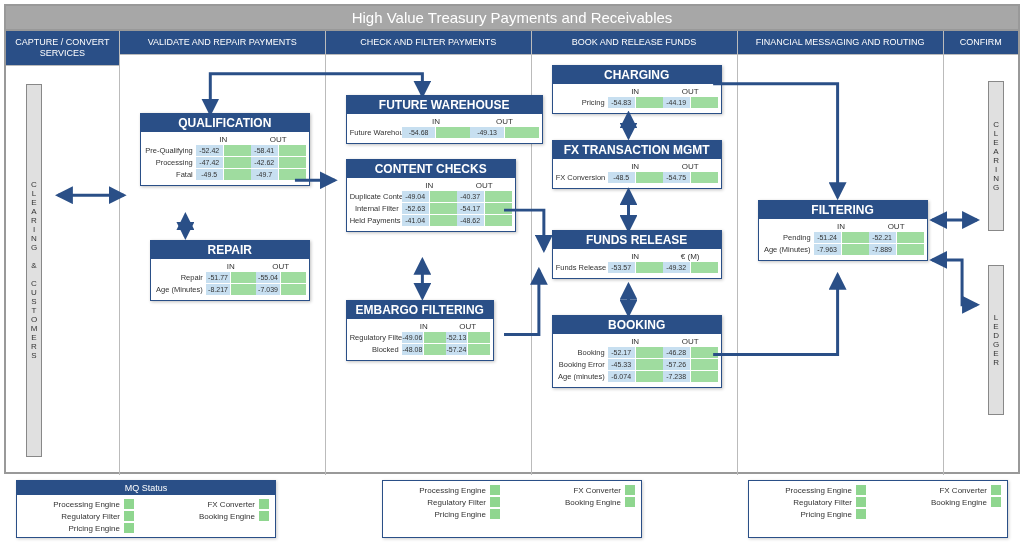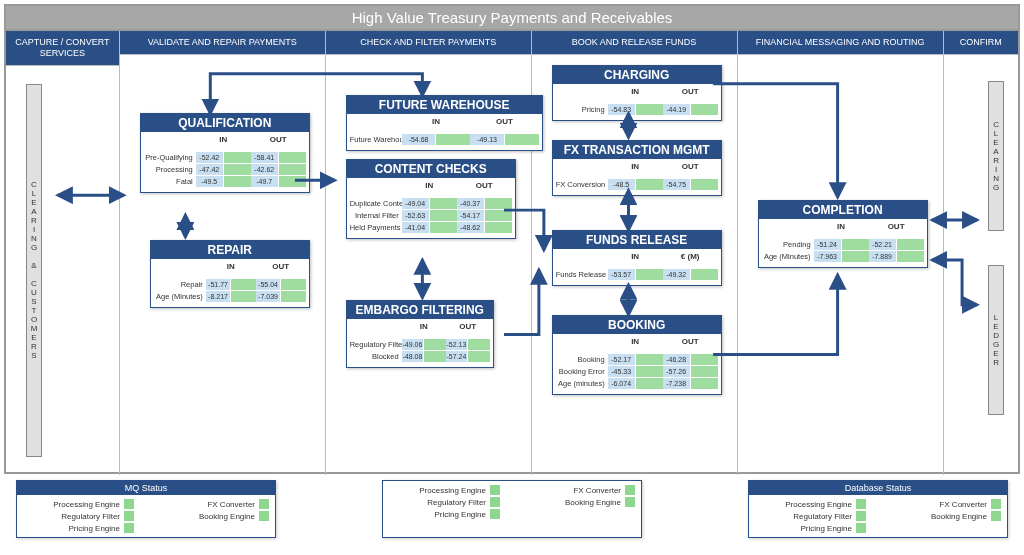--- a/index.html
+++ b/index.html
@@ -9,21 +9,21 @@
   .lanes{display:flex;height:444px}
   .lane{border-right:1px solid #bbb;display:flex;flex-direction:column;position:relative}
   .lane:last-child{border-right:none}
   .lane-head{background:#2a4f87;color:#fff;text-align:center;font-size:9px;padding:6px 2px;line-height:1.2;border-bottom:1px solid #bbb}
   .lane-body{flex:1;position:relative;padding:4px}
   .side-block{position:absolute;top:18px;bottom:18px;width:16px;background:#e0e0e0;border:1px solid #888;display:flex;flex-direction:column;align-items:center;justify-content:center;gap:6px;font-size:8px;letter-spacing:2px}
   .side-block span{writing-mode:vertical-rl;text-orientation:upright;letter-spacing:0;font-size:8px}
   .card{position:absolute;border:1px solid #2a4f87;background:#fff;box-shadow:1px 1px 3px rgba(0,0,0,.25)}
   .card-head{background:#2a4f87;color:#fff;font-size:12px;text-align:center;padding:2px 0;font-weight:bold}
   .card-body{padding:3px 3px 4px}
-  .inout-head{display:flex;font-size:8px;font-weight:bold;margin-bottom:8px}
+  .inout-head{display:flex;font-size:8px;font-weight:normal;margin-bottom:1px}
   .inout-head .lbl{flex:0 0 52px}
   .inout-head .col{flex:1;text-align:center}
   .row{display:flex;align-items:center;font-size:7.5px;margin-bottom:1px}
   .row .lbl{flex:0 0 52px;text-align:right;padding-right:3px;white-space:nowrap;overflow:hidden}
   .row .val{flex:1;display:flex;gap:1px}
   .cell{flex:1;height:11px;line-height:11px;text-align:center;font-size:7px}
   .blue{background:#c7dff0}
   .green{background:#9fdc9f}
   .status-row{display:flex;gap:20px;margin:6px 16px 0;justify-content:space-between}
   .status-card{border:1px solid #2a4f87;background:#fff;width:260px;box-shadow:1px 1px 3px rgba(0,0,0,.2)}
@@ -343,21 +343,21 @@
               </div>
             </div>
           </div>
       </div>
     </div>
 
     <div class="lane" style="width:210px">
       <div class="lane-head">FINANCIAL MESSAGING AND ROUTING</div>
       <div class="lane-body">
         <div id="card-comp" class="card" style="left:20px;top:145px;width:170px">
-            <div class="card-head">COMPLETION</div>
+            <div class="card-head">FILTERING</div>
             <div class="card-body">
               <div class="inout-head">
                 <div class="lbl"></div>
                 <div class="col">IN</div>
                 <div class="col">OUT</div>
               </div>
               <div class="row">
                 <div class="lbl">Pending</div>
                 <div class="val">
                   <div class="cell blue">-51.24</div>
@@ -482,21 +482,20 @@
           <span>Booking Engine</span>
           <span class="sdot"></span>
         </div>
         <div class="sitem">
           <span>Pricing Engine</span>
           <span class="sdot"></span>
         </div>
       </div>
     </div>
   <div id="status-db" class="status-card">
-      <div class="shead">Database Status</div>
       <div class="status-body">
         <div class="sitem">
           <span>Processing Engine</span>
           <span class="sdot"></span>
         </div>
         <div class="sitem">
           <span>FX Converter</span>
           <span class="sdot"></span>
         </div>
         <div class="sitem">

